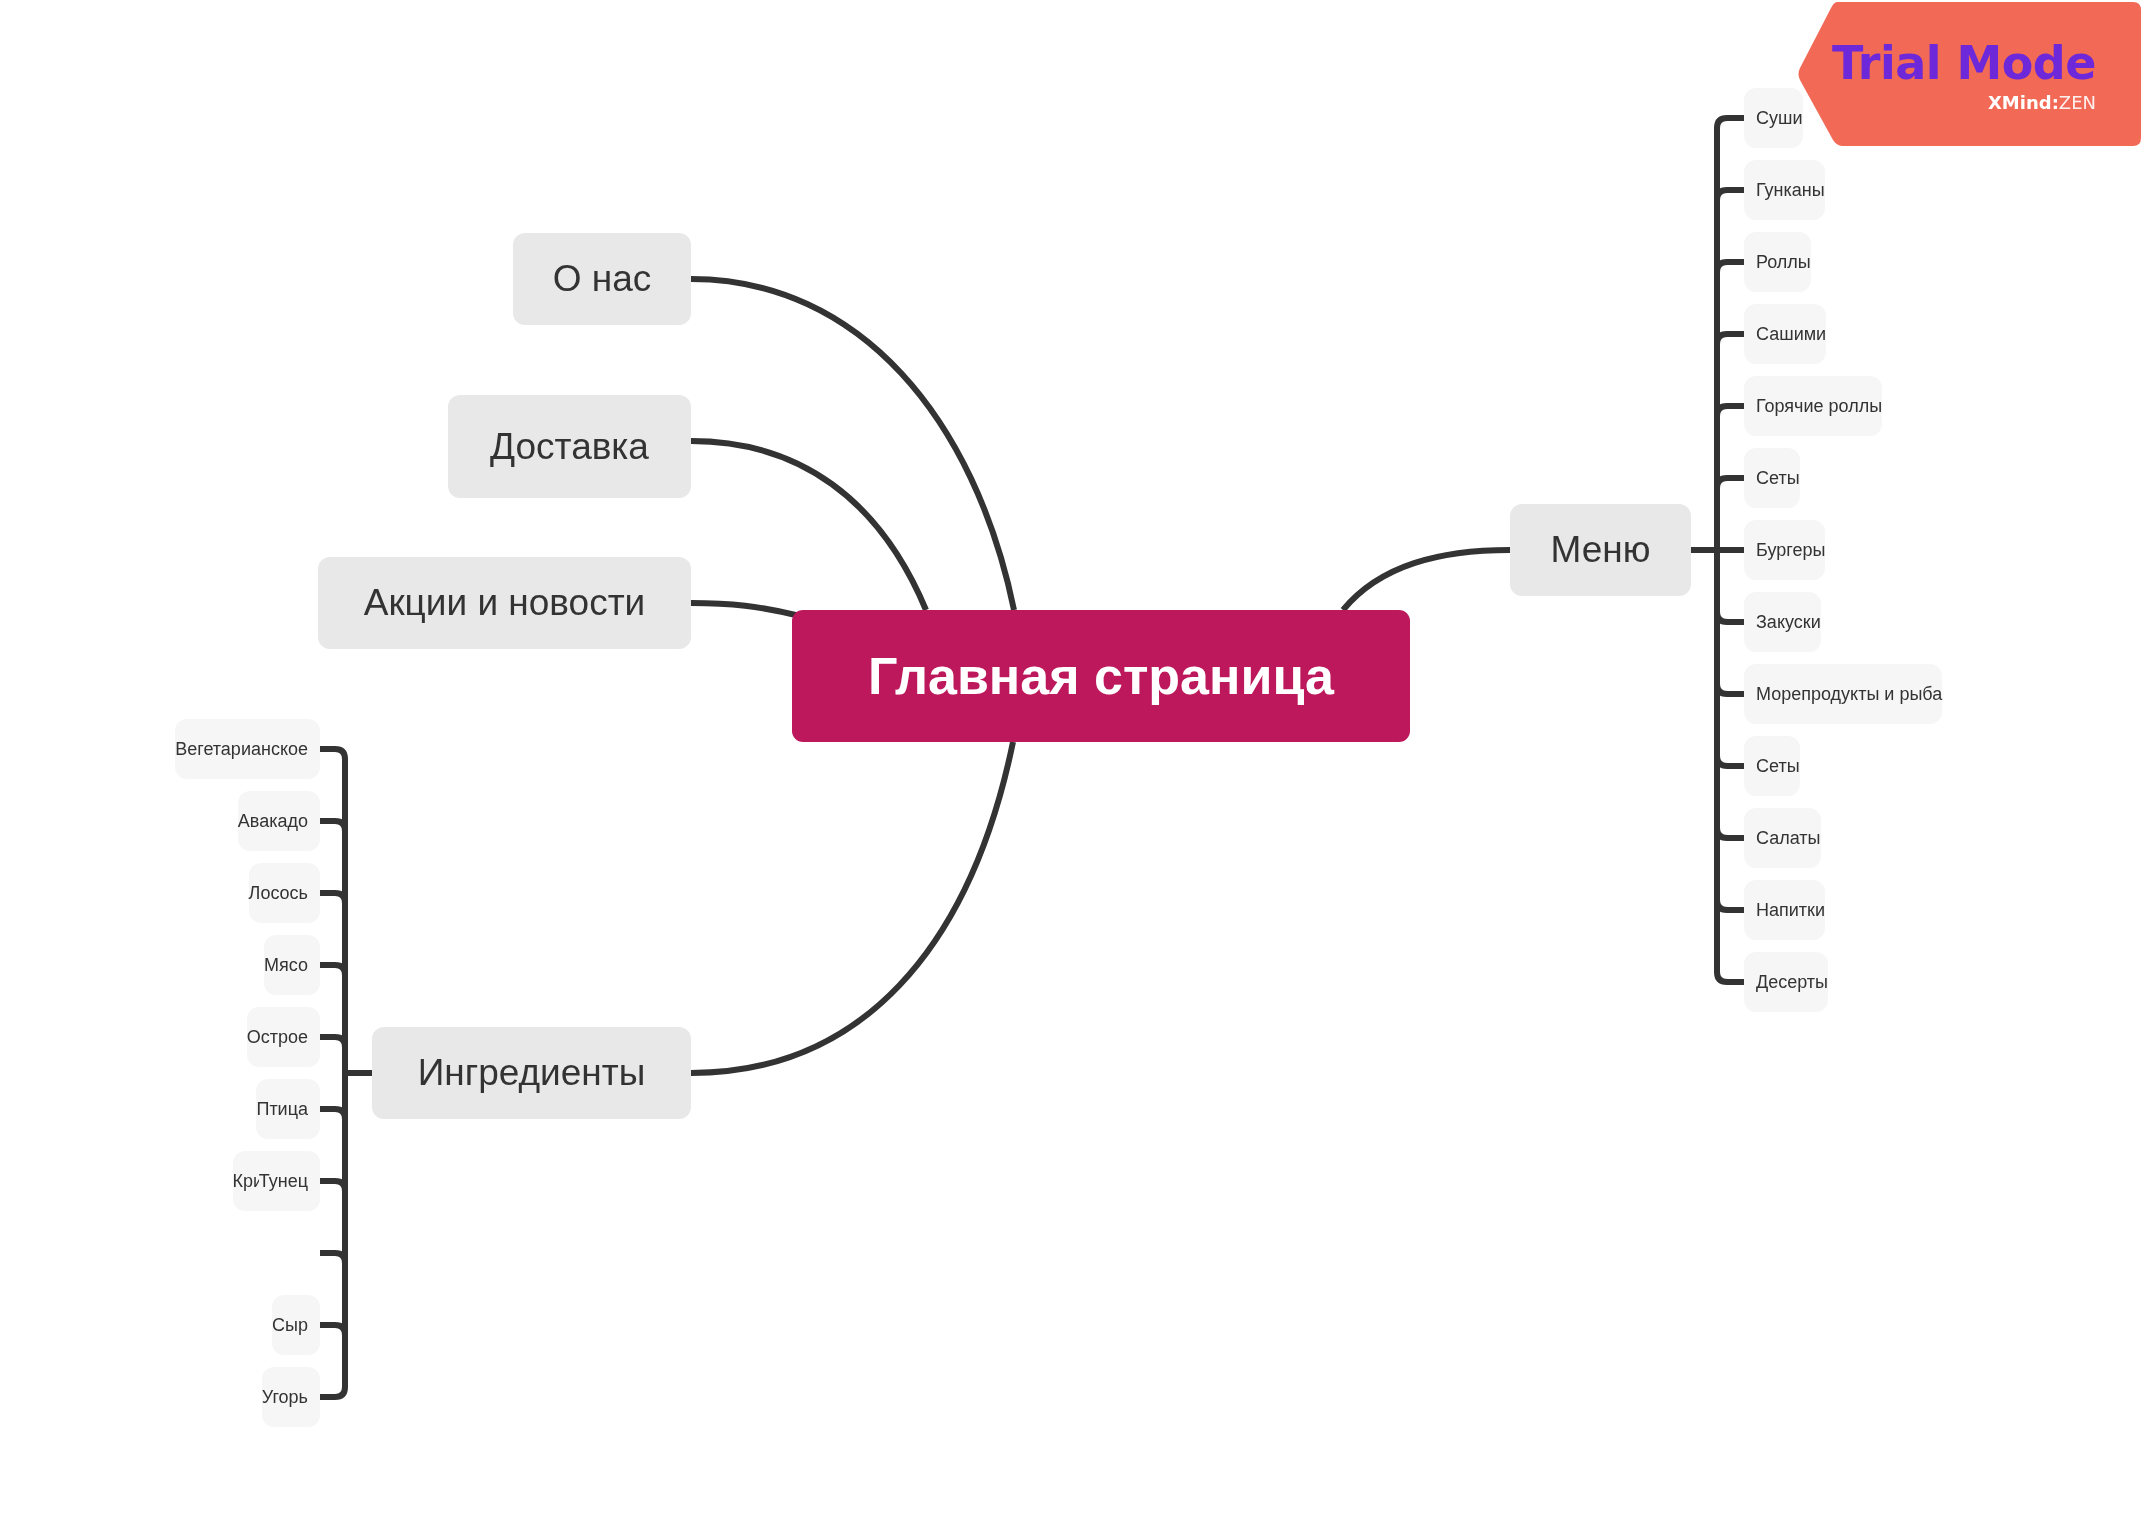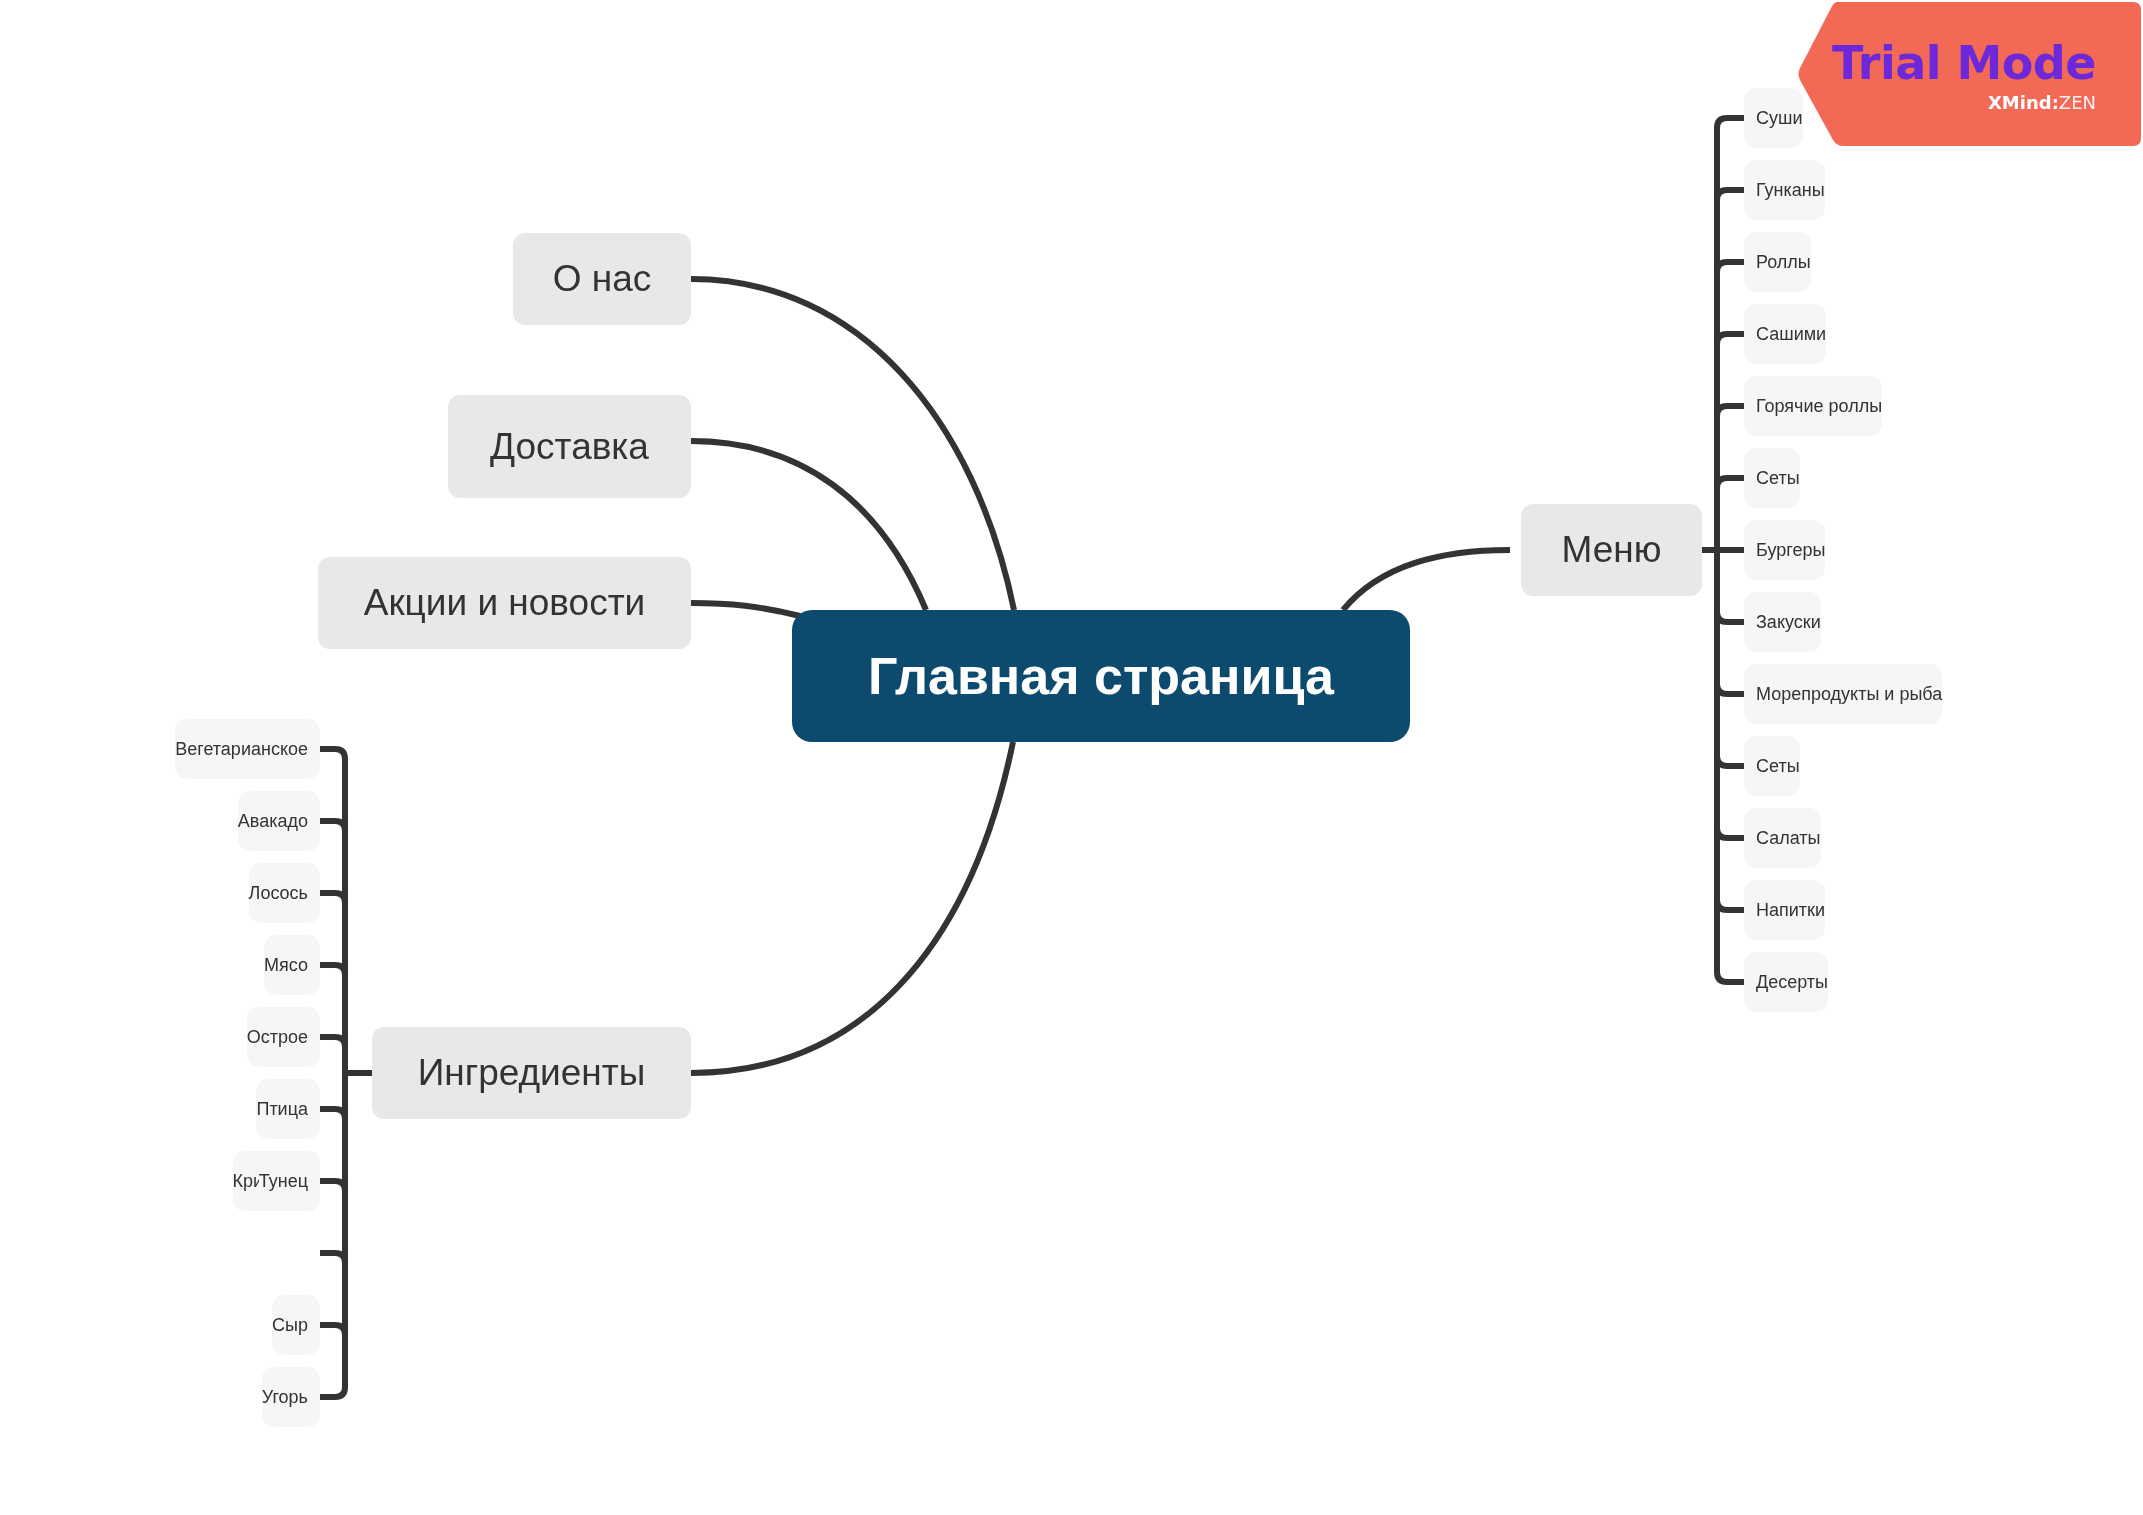--- a/index.html
+++ b/index.html
@@ -2,22 +2,22 @@
 <html><head>
 <meta charset="utf-8">
 <style>
   html, body { margin: 0; padding: 0; background: #ffffff; }
   body { width: 2143px; height: 1515px; position: relative; overflow: hidden;
          font-family: "Liberation Sans", sans-serif; }
   #canvas { position: absolute; left: 0; top: 0; width: 2143px; height: 1515px; }
   svg.lines { position: absolute; left: 0; top: 0; }
   .node { position: absolute; box-sizing: border-box; display: flex; align-items: center;
           color: #333333; white-space: nowrap; }
-  .central { background: #0c4a6e; color: #ffffff; font-weight: bold; font-size: 52px;
-             border-radius: 20px; justify-content: center; text-align: center; }
+  .central { background: #be185d; color: #ffffff; font-weight: bold; font-size: 52px;
+             border-radius: 11px; justify-content: center; text-align: center; }
   .main { background: #E8E8E8; font-size: 37px; border-radius: 12px; justify-content: center; }
   .sub { background: #F6F6F6; font-size: 18px; border-radius: 12px; height: 60px; }
   .sub.left { justify-content: flex-end; padding-right: 12px; }
   .sub.right { justify-content: flex-start; padding-left: 12px; }
   .trial { position: absolute; left: 1797px; top: 2px; width: 346px; height: 144px; }
   .trial-title { position: absolute; right: 47px; top: 34px; color: #6d28d9; font-weight: bold;
                  font-size: 46px; font-family: "DejaVu Sans", sans-serif; letter-spacing: -0.5px; }
   .trial-brand { position: absolute; right: 47px; top: 90px; color: #fff; font-size: 18px;
                  font-family: "DejaVu Sans", sans-serif; }
   .trial-brand .b { font-weight: bold; }
@@ -81,21 +81,21 @@
   <div class="node main" style="left:448px; top:395px; width:243px; height:103px;">
     <span>Доставка</span>
   </div>
   <div class="node main" style="left:372px; top:1027px; width:319px; height:92px;">
     <span>Ингредиенты</span>
   </div>
   <div class="node main" style="left:318px; top:557px; width:373px; height:92px;">
     <span>Акции и новости</span>
   </div>
 
-  <div class="node main" style="left:1510px; top:504px; width:181px; height:92px;margin-left:11px;">
+  <div class="node main" style="left:1510px; top:504px; width:181px; height:92px;">
     <span>Меню</span>
   </div>
 
   <div class="node sub left" style="right:1823px; top:719px;">
       <span>Вегетарианское</span>
     </div>
   <div class="node sub left" style="right:1823px; top:791px;">
       <span>Авакадо</span>
     </div>
   <div class="node sub left" style="right:1823px; top:863px;">

